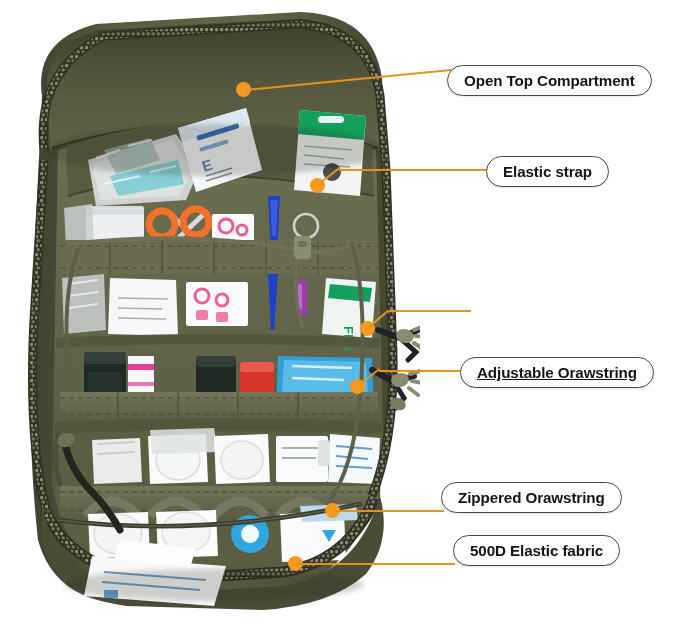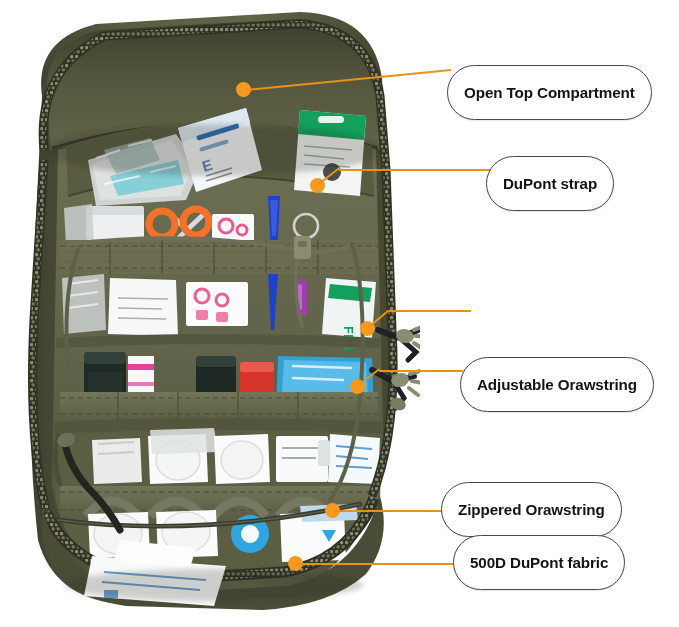--- a/index.html
+++ b/index.html
@@ -9,21 +9,21 @@
   #stage{position:relative;width:679px;height:627px;background:#ffffff;}
 
   
   .bag-wrap{position:absolute;left:0;top:0;width:420px;height:627px;}
   svg.bagsvg{position:absolute;left:0;top:0;}
 
   
   .callout{position:absolute;display:flex;align-items:center;justify-content:center;
            background:#ffffff;border:1.3px solid #4a4a4a;border-radius:999px;
            color:#141414;font-size:15.2px;font-weight:600;letter-spacing:-.1px;
-           white-space:nowrap;padding:12px 16px;height:29px;
+           white-space:nowrap;padding:0 16px;height:29px;
            box-shadow:0 1px 1.5px rgba(0,0,0,.10);}
   .lead{position:absolute;height:0;border-top:2.4px solid #E8921C;}
   .leaddiag{position:absolute;background:#E8921C;height:2.4px;transform-origin:left center;}
   .dot{position:absolute;width:15px;height:15px;border-radius:50%;background:#F59A1E;}
 </style>
 </head>
 <body>
 
 <div id="stage">
 
@@ -326,39 +326,39 @@
   <div class="dot" style="left:236px;top:82px;"></div>
   <div class="leaddiag" style="left:246px;top:89px;width:206px;transform:rotate(-5.6deg);"></div>
   <div class="callout" style="left:447px;top:65px;">
     <span>Open Top Compartment</span>
   </div>
 
   <div class="dot" style="left:310px;top:178px;"></div>
   <div class="leaddiag" style="left:319px;top:183px;width:26px;transform:rotate(-38deg);"></div>
   <div class="lead" style="left:339px;top:169px;width:151px;"></div>
   <div class="callout" style="left:486px;top:156px;">
-    <span>DuPont strap</span>
+    <span>Elastic strap</span>
   </div>
 
   <div class="dot" style="left:360px;top:321px;"></div>
   <div class="leaddiag" style="left:369px;top:326px;width:26px;transform:rotate(-40deg);"></div>
   <div class="lead" style="left:389px;top:310px;width:82px;"></div>
 
   <div class="dot" style="left:350px;top:379px;"></div>
   <div class="leaddiag" style="left:359px;top:384px;width:26px;transform:rotate(-38deg);"></div>
   <div class="lead" style="left:379px;top:370px;width:84px;"></div>
-  <div class="callout" style="left:460px;top:357px;">
+  <div class="callout" style="left:460px;top:357px;text-decoration:underline;">
     <span>Adjustable Orawstring</span>
   </div>
 
   <div class="dot" style="left:325px;top:503px;"></div>
   <div class="lead" style="left:334px;top:510px;width:110px;"></div>
   <div class="callout" style="left:441px;top:482px;">
     <span>Zippered Orawstring</span>
   </div>
 
   <div class="dot" style="left:288px;top:556px;"></div>
   <div class="lead" style="left:297px;top:563px;width:158px;"></div>
   <div class="callout" style="left:453px;top:535px;">
-    <span>500D DuPont fabric</span>
+    <span>500D Elastic fabric</span>
   </div>
 
 </div>
 
 </body></html>

